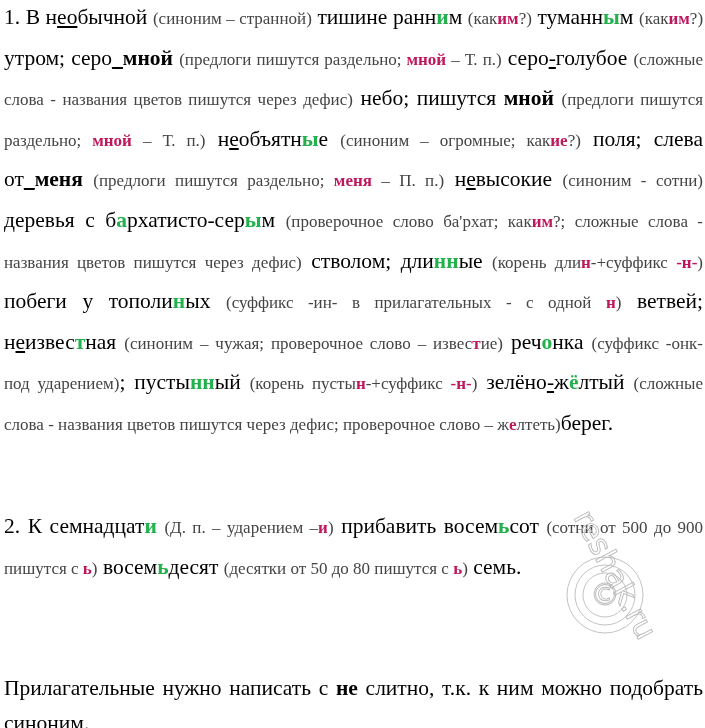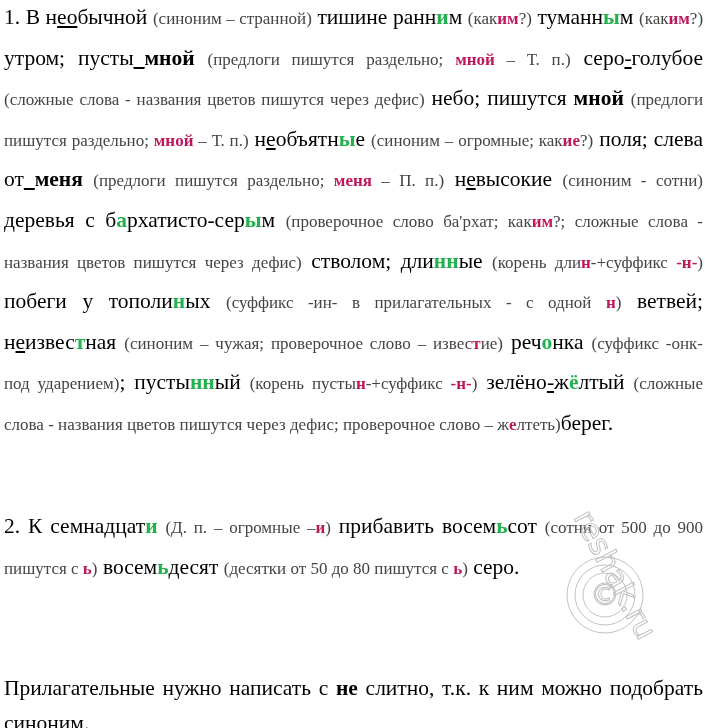--- a/index.html
+++ b/index.html
@@ -29,21 +29,21 @@
 </head>
 <body>
 
 <div class="para" id="p1">
   <span>1. </span><span>В н</span><span class="u">ео</span><span>бычной</span>
   <span class="note">(синоним – странной)</span>
   <span>тишине ранн</span><span class="g">и</span><span>м</span>
   <span class="note"><span>(как</span><b>им</b><span>?)</span></span>
   <span>туманн</span><span class="g">ы</span><span>м</span>
   <span class="note"><span>(как</span><b>им</b><span>?)</span></span>
-  <span>утром; пусты</span><span class="u">_</span><span class="b">мной</span>
+  <span>утром; серо</span><span class="u">_</span><span class="b">мной</span>
   <span class="note"><span>(предлоги пишутся раздельно; </span><b>мной</b><span> – Т. п.)</span></span>
   <span>серо</span><span class="u">-</span><span>голубое</span>
   <span class="note">(сложные слова - названия цветов пишутся через дефис)</span>
   <span>небо; пишутся</span>
   <span class="b">мной</span>
   <span class="note"><span>(предлоги пишутся раздельно; </span><b>мной</b><span> – Т. п.)</span></span>
   <span>н</span><span class="u">е</span><span>объятн</span><span class="g">ы</span><span>е</span>
   <span class="note"><span>(синоним – огромные; как</span><b>ие</b><span>?)</span></span>
   <span>поля; слева от</span><span class="u">_</span><span class="b">меня</span>
   <span class="note"><span>(предлоги пишутся раздельно; </span><b>меня</b><span> – П. п.)</span></span>
@@ -60,26 +60,26 @@
   <span>реч</span><span class="g">о</span><span>нка</span>
   <span class="note">(суффикс -онк- под ударением)</span><span>;</span>
   <span>пусты</span><span class="g">нн</span><span>ый</span>
   <span class="note"><span>(корень пусты</span><b>н</b><span>-+суффикс </span><b>-н-</b><span>)</span></span>
   <span>зелёно</span><span class="u">-</span><span>ж</span><span class="g">ё</span><span>лтый</span>
   <span class="note"><span>(сложные слова - названия цветов пишутся через дефис; проверочное слово – ж</span><b>е</b><span>лтеть)</span></span><span>берег.</span>
 </div>
 
 <div class="para" id="p2">
   <span>2. </span><span>К семнадцат</span><span class="g">и</span>
-  <span class="note"><span>(Д. п. – огромные –</span><b>и</b><span>)</span></span>
+  <span class="note"><span>(Д. п. – ударением –</span><b>и</b><span>)</span></span>
   <span>прибавить восем</span><span class="g">ь</span><span>сот</span>
   <span class="note"><span>(сотни от 500 до 900 пишутся с </span><b>ь</b><span>)</span></span>
   <span>восем</span><span class="g">ь</span><span>десят</span>
   <span class="note"><span>(десятки от 50 до 80 пишутся с </span><b>ь</b><span>)</span></span>
-  <span>серо.</span>
+  <span>семь.</span>
 </div>
 
 <div class="para" id="p3">
   <span>Прилагательные нужно написать с </span><span class="b">не</span><span> слитно, т.к. к ним можно подобрать синоним.</span>
 </div>
 
 <div class="watermark">
   <svg width="140" height="180" viewBox="0 0 140 180">
     <g fill="none" stroke="#bbb" stroke-width="0.9">
       <circle cx="40" cy="90" r="38"></circle>

